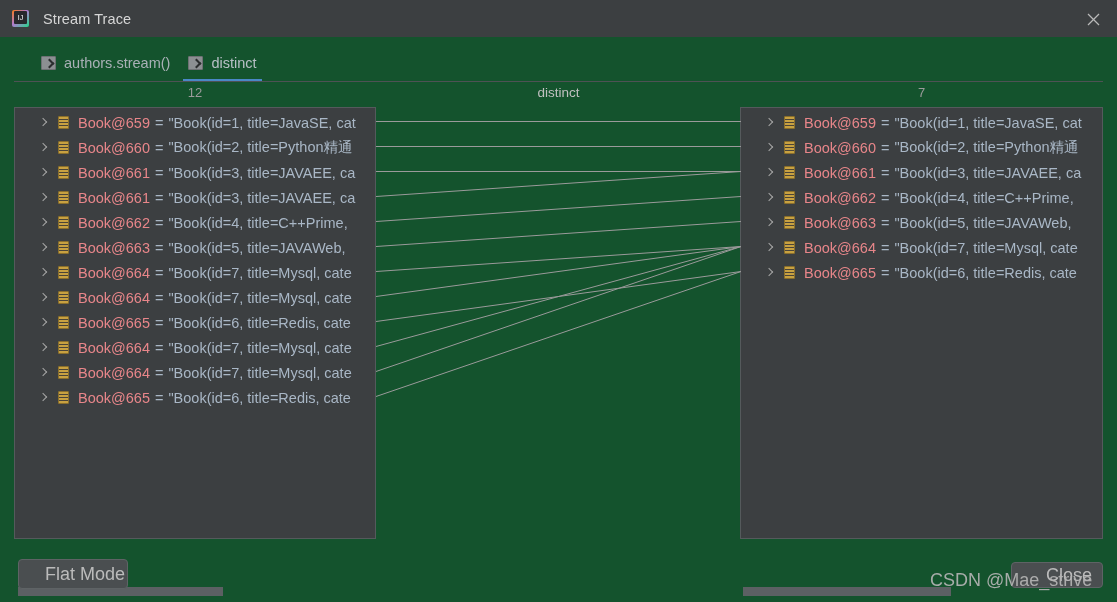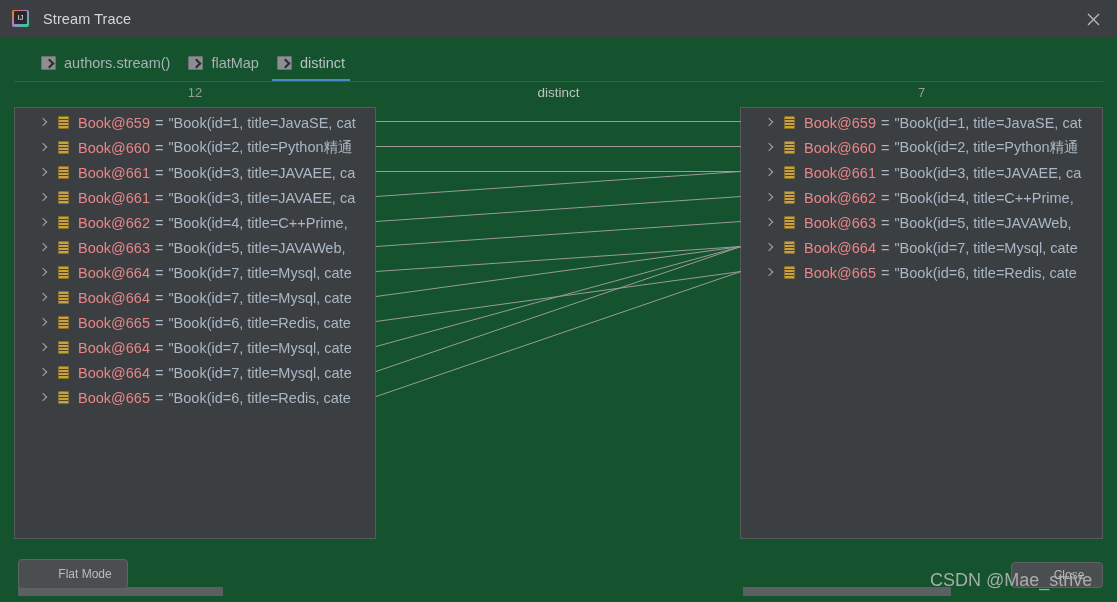--- a/index.html
+++ b/index.html
@@ -225,21 +225,21 @@
     pointer-events: none;
   }
 
   
   .btn {
     position: absolute;
     background: #4a4e50;
     border: 1px solid #5e6365;
     border-radius: 4px;
     color: #bbbbbb;
-    font-size: 12px;
+    font-size: 18px;
     display: flex; align-items: center; justify-content: center;
     cursor: default;
     padding-left: 24px;
   }
   .btn-flat  { left: 18px; top: 559px; width: 110px; height: 30px; }
   .btn-close { left: 1011px; top: 562px; width: 92px; height: 26px; }
 
   .watermark {
     position: absolute;
     left: 930px; top: 570px;
@@ -262,24 +262,20 @@
         <line x1="1" y1="1" x2="12" y2="12" stroke="#b9b9b9" stroke-width="1.3"></line>
         <line x1="12" y1="1" x2="1" y2="12" stroke="#b9b9b9" stroke-width="1.3"></line>
       </svg>
     </div>
   </div>
 
   <div class="tabs">
     <div class="tab">
       <span class="stream-icon"></span>
       <span class="tab-label">authors.stream()</span>
-    </div>
-    <div class="tab">
-      <span class="stream-icon"></span>
-      <span class="tab-label">flatMap</span>
     </div>
     <div class="tab active">
       <span class="stream-icon"></span>
       <span class="tab-label">distinct</span>
     </div>
   </div>
   <div class="tab-underline"></div>
 
   <div class="countrow">
     <div class="count-left">12</div>

